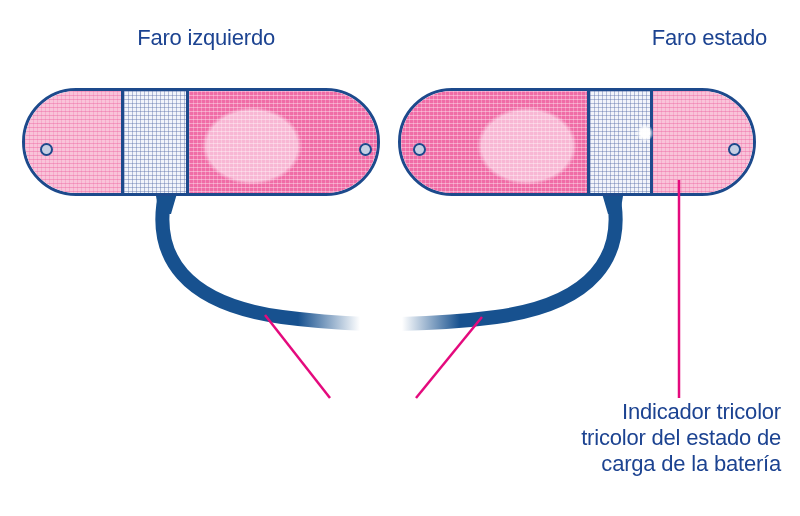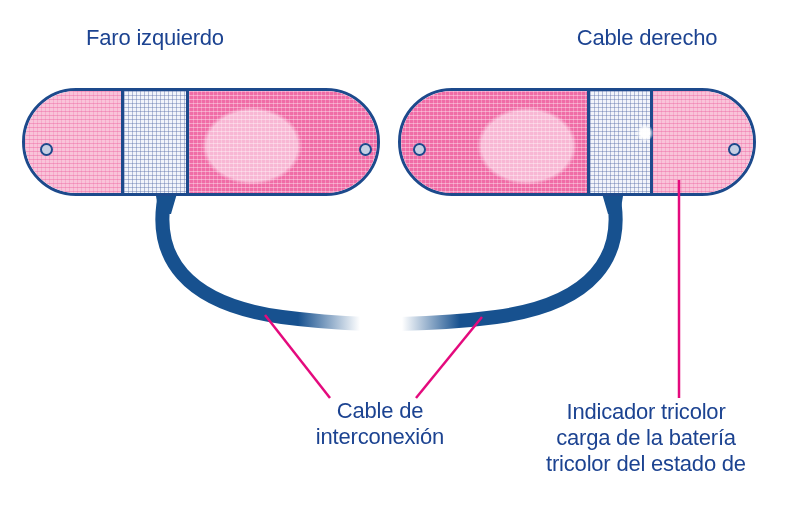--- a/index.html
+++ b/index.html
@@ -59,21 +59,21 @@
     position:absolute;width:13px;height:13px;border-radius:50%;
     background:#c6cfe3;border:2.5px solid #1d4a8c;box-sizing:border-box;
   }
   .led{
     position:absolute;width:18px;height:16px;left:235px;top:34px;
     background:radial-gradient(circle, rgba(255,255,255,0.98) 0 38%, rgba(255,255,255,0) 72%);
   }
 
   .lbl{
     position:absolute;z-index:4;color:#1c4391;font-size:22px;line-height:26px;
-    text-align:center;letter-spacing:-0.2px;white-space:nowrap;
+    text-align:right;letter-spacing:-0.2px;white-space:nowrap;
   }
   .title-left{left:35px;top:25px;width:240px;}
   .title-right{left:527px;top:25px;width:240px;}
   .cable-label{left:270px;top:398px;width:220px;}
   .indicator-label{left:511px;top:399px;width:270px;}
 </style>
 </head>
 <body>
 
 <div class="canvas">
@@ -116,26 +116,22 @@
     <div class="led"></div>
   </div>
 
   <svg class="layer leaders" viewBox="0 0 800 516" aria-hidden="true">
     <line x1="265" y1="315" x2="330" y2="398" stroke="#e40a7d" stroke-width="2.5"></line>
     <line x1="482" y1="317" x2="416" y2="398" stroke="#e40a7d" stroke-width="2.5"></line>
     <line x1="679" y1="180" x2="679" y2="398" stroke="#e40a7d" stroke-width="2.5"></line>
   </svg>
 
   <div class="lbl title-left">Faro izquierdo</div>
-  <div class="lbl title-right">Cable derecho</div>
+  <div class="lbl title-right">Faro estado</div>
 
-  <div class="lbl cable-label">
-    <div>Cable de</div>
-    <div>interconexión</div>
-  </div>
 
   <div class="lbl indicator-label">
     <div>Indicador tricolor</div>
+    <div>tricolor del estado de</div>
     <div>carga de la batería</div>
-    <div>tricolor del estado de</div>
   </div>
 
 </div>
 
 </body></html>

